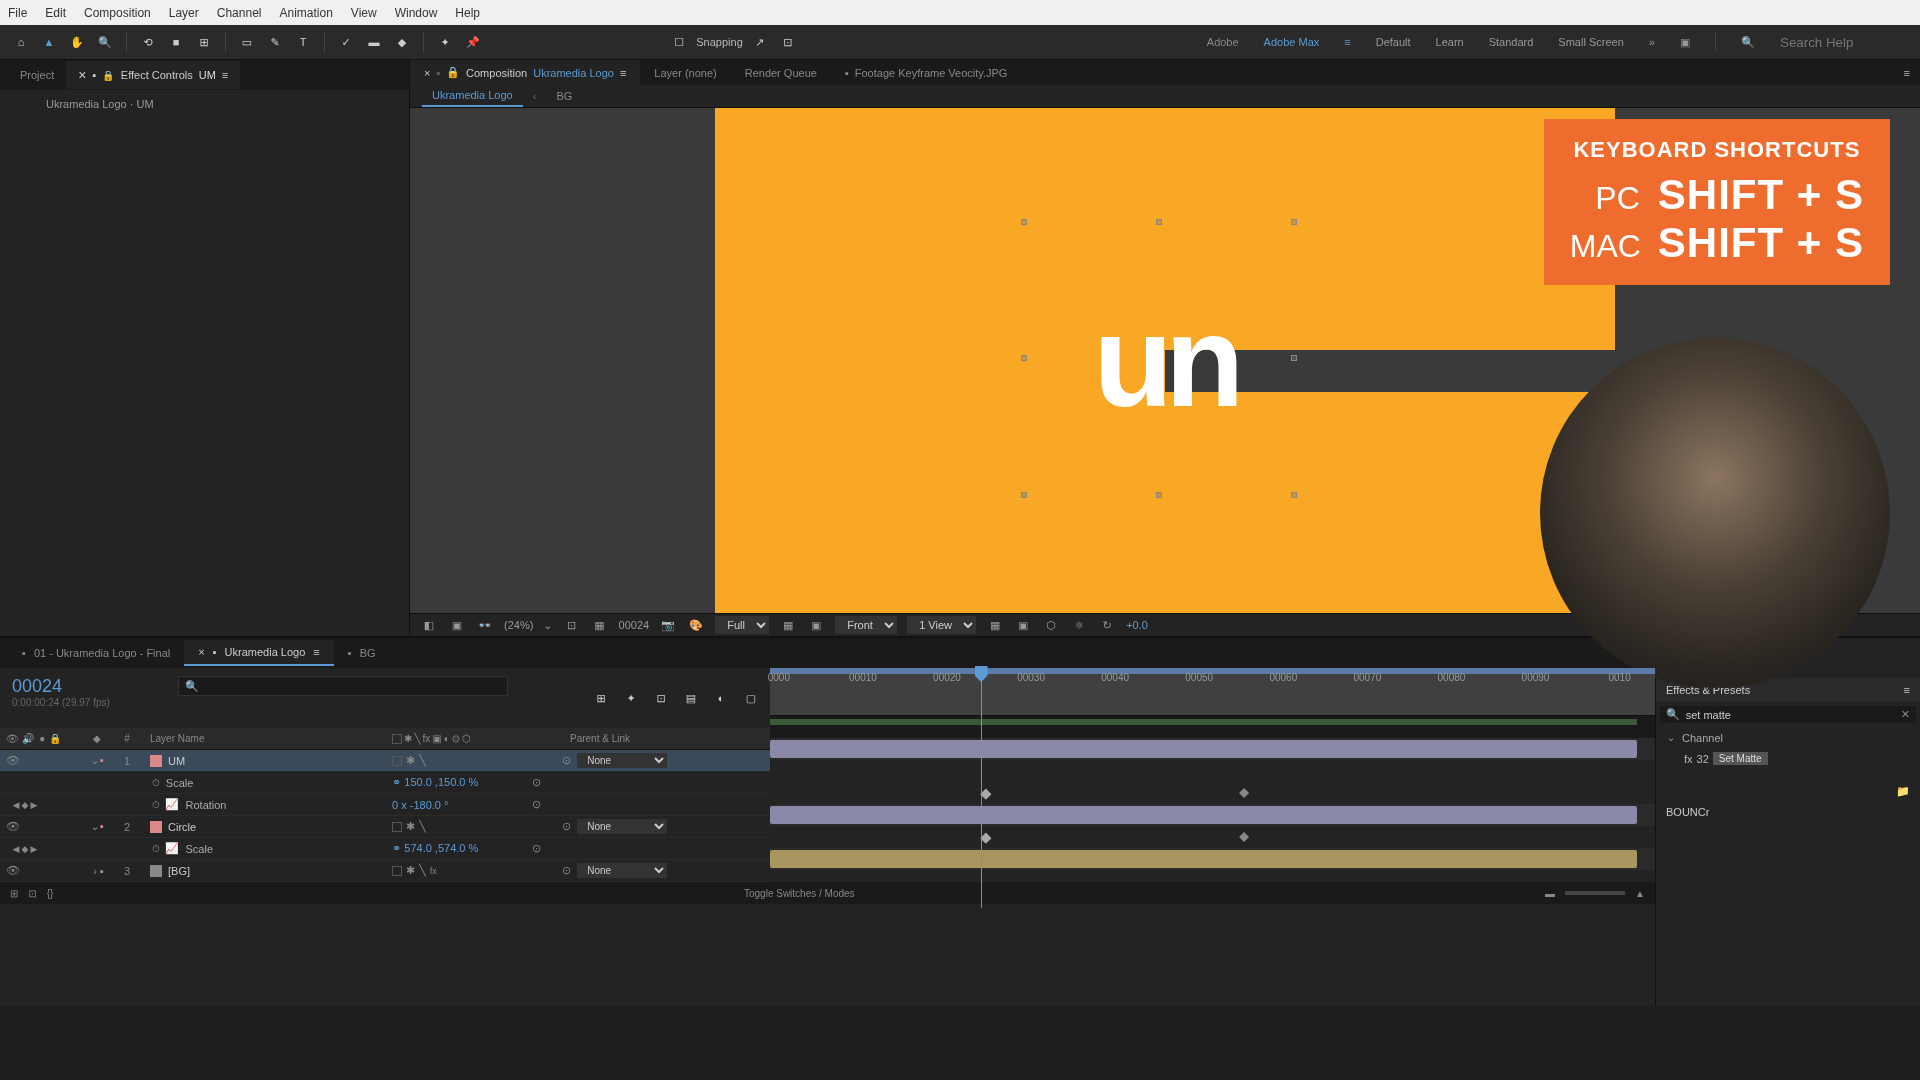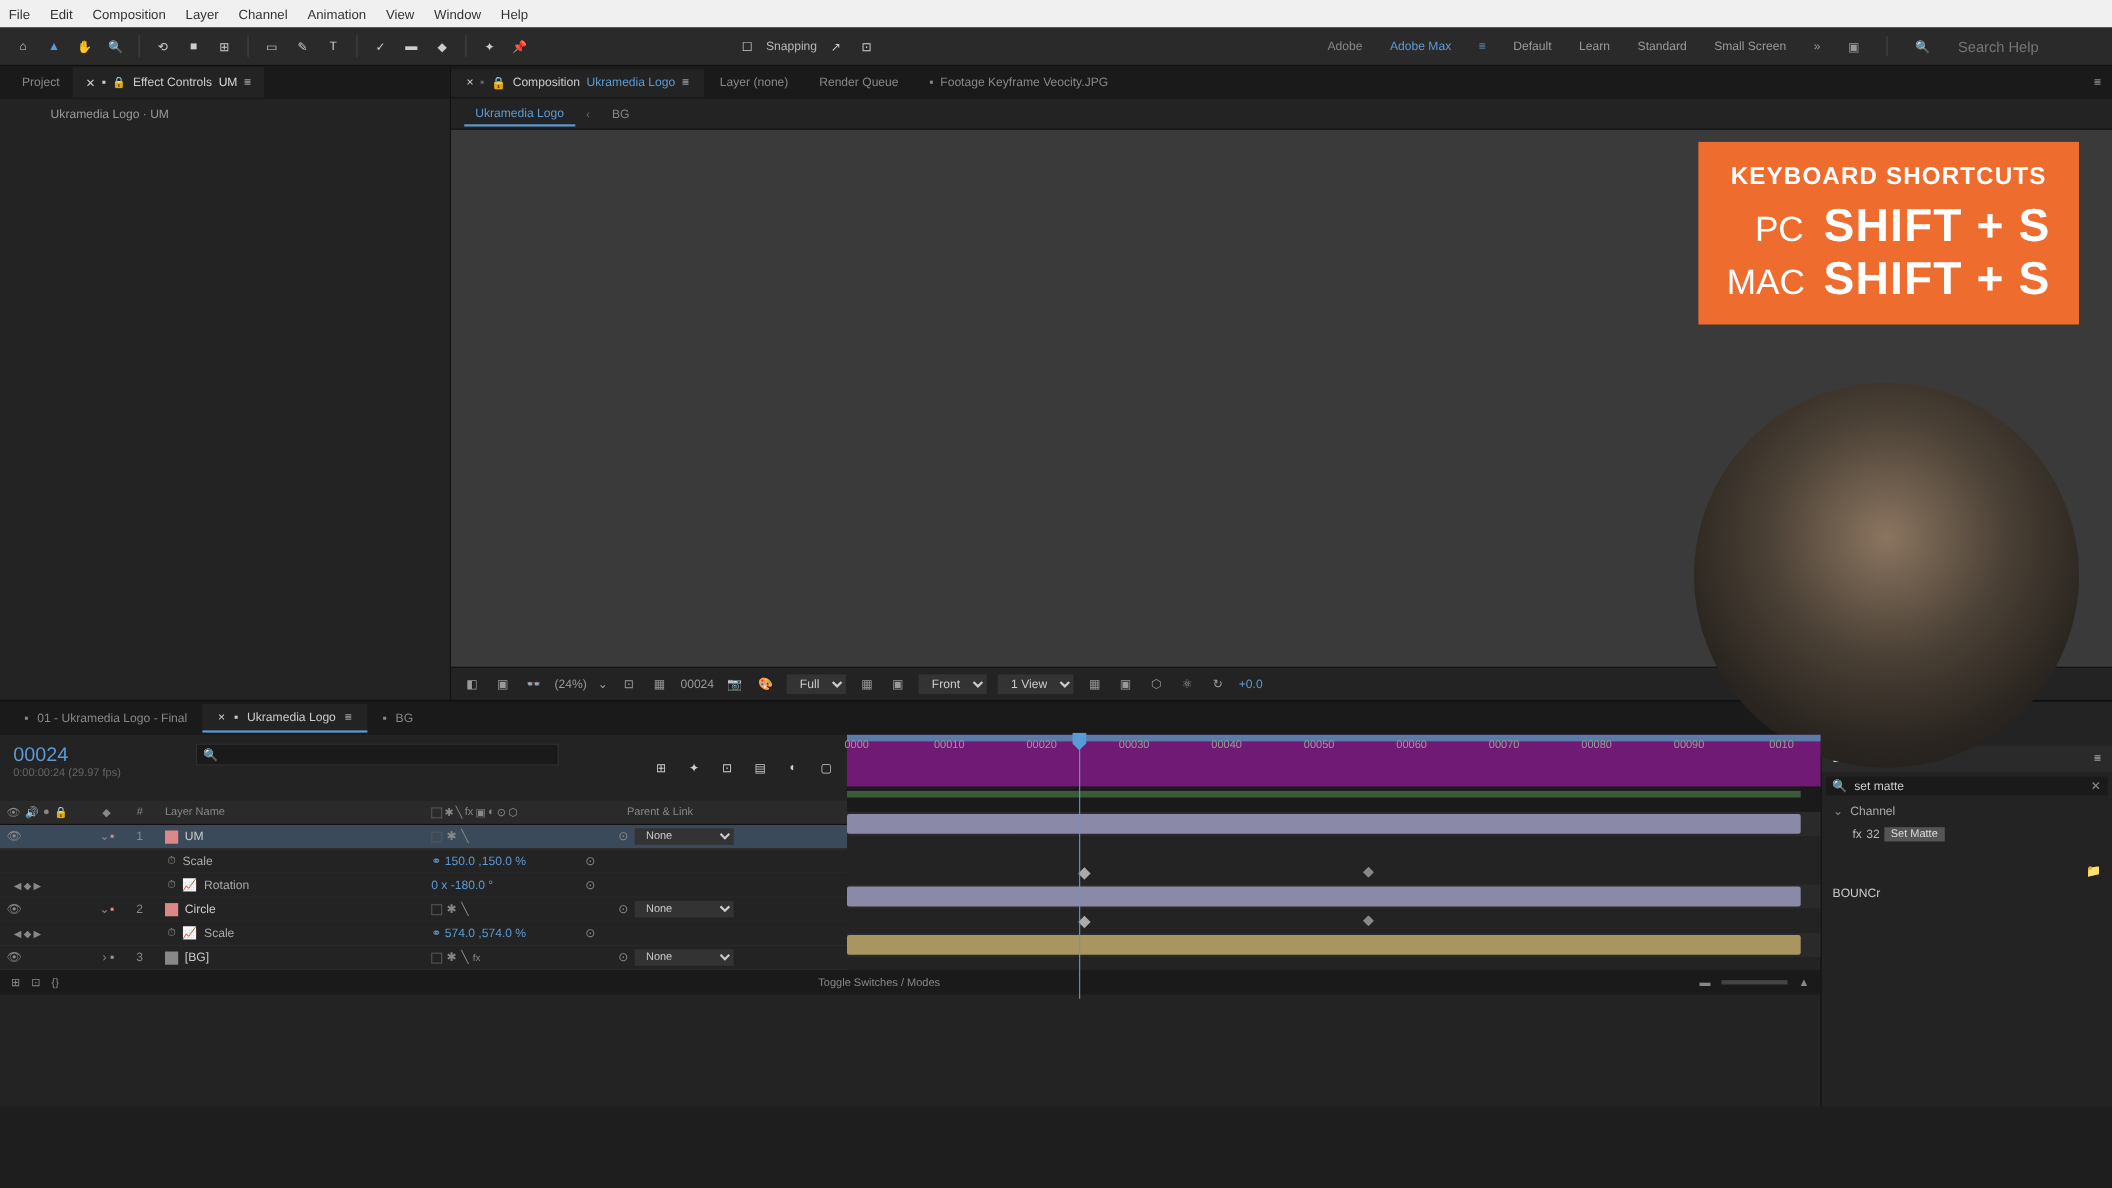--- a/index.html
+++ b/index.html
@@ -48,21 +48,21 @@
 .tl-tabs { display: flex; background: #1a1a1a; height: 30px; align-items: center; padding: 0 8px; }
 .tl-tab { padding: 6px 14px; color: #888; font-size: 11px; display: flex; align-items: center; gap: 8px; }
 .tl-tab.active { background: #232323; color: #ccc; border-bottom: 2px solid #5b9bd5; }
 .tl-header { display: flex; height: 60px; }
 .tl-time-info { width: 170px; padding: 8px 12px; }
 .tl-current-frame { color: #5b9bd5; font-size: 18px; font-weight: 500; }
 .tl-timecode { color: #666; font-size: 10px; }
 .tl-search { flex: 1; display: flex; align-items: flex-start; padding: 8px; }
 .tl-search-box { background: #1a1a1a; border: 1px solid #333; height: 20px; width: 330px; padding: 0 6px; color: #ccc; display: flex; align-items: center; gap: 6px; }
 .tl-tools { display: flex; align-items: center; gap: 8px; padding: 8px; }
-.tl-ruler { height: 28px; background: #701a75; position: relative; border-bottom: 1px solid #111; display: flex; }
+.tl-ruler { height: 28px; background: #404040; position: relative; border-bottom: 1px solid #111; display: flex; }
 .tl-tick { position: absolute; top: 4px; color: #999; font-size: 10px; transform: translateX(-50%); }
 .tl-workarea { position: absolute; top: 0; height: 6px; background: #5b7ca8; }
 .tl-playhead { position: absolute; top: 0; bottom: 0; width: 1px; background: #5b9bd5; z-index: 10; }
 .tl-playhead-head { position: absolute; top: -2px; left: -6px; width: 13px; height: 16px; background: #5b9bd5; clip-path: polygon(0 0, 100% 0, 100% 60%, 50% 100%, 0 60%); }
 .tl-columns { display: flex; height: 22px; background: #2a2a2a; border-bottom: 1px solid #111; align-items: center; font-size: 10px; color: #888; }
 .tl-col-switches { width: 90px; display: flex; align-items: center; gap: 4px; padding: 0 6px; }
 .tl-col-num { width: 30px; text-align: center; }
 .tl-col-name { width: 250px; padding-left: 8px; }
 .tl-col-modes { width: 170px; display: flex; gap: 2px; align-items: center; }
 .tl-col-parent { width: 150px; padding-left: 8px; }
@@ -197,20 +197,33 @@
       </div>
       <div style="flex:1"></div>
       <div style="padding:0 10px">≡</div>
     </div>
     <div class="nav-tabs">
       <span class="nav-tab active">Ukramedia Logo</span>
       <span class="nav-chevron">‹</span>
       <span class="nav-tab">BG</span>
     </div>
     <div class="comp-viewer">
+      <div class="comp-canvas">
+        <div class="circle-bg"></div>
+        <div class="pie-cut"></div>
+        <div class="logo-text">un</div>
+        <div class="sel-handle" style="top:22%;left:34%"></div>
+        <div class="sel-handle" style="top:22%;left:49%"></div>
+        <div class="sel-handle" style="top:22%;left:64%"></div>
+        <div class="sel-handle" style="top:49%;left:34%"></div>
+        <div class="sel-handle" style="top:49%;left:64%"></div>
+        <div class="sel-handle" style="top:76%;left:34%"></div>
+        <div class="sel-handle" style="top:76%;left:49%"></div>
+        <div class="sel-handle" style="top:76%;left:64%"></div>
+      </div>
       <div class="shortcut-overlay">
         <div class="title">KEYBOARD SHORTCUTS</div>
         <div class="shortcut-row">
           <span class="os">PC</span>
           <span class="keys">SHIFT + S</span>
         </div>
         <div class="shortcut-row">
           <span class="os">MAC</span>
           <span class="keys">SHIFT + S</span>
         </div>

